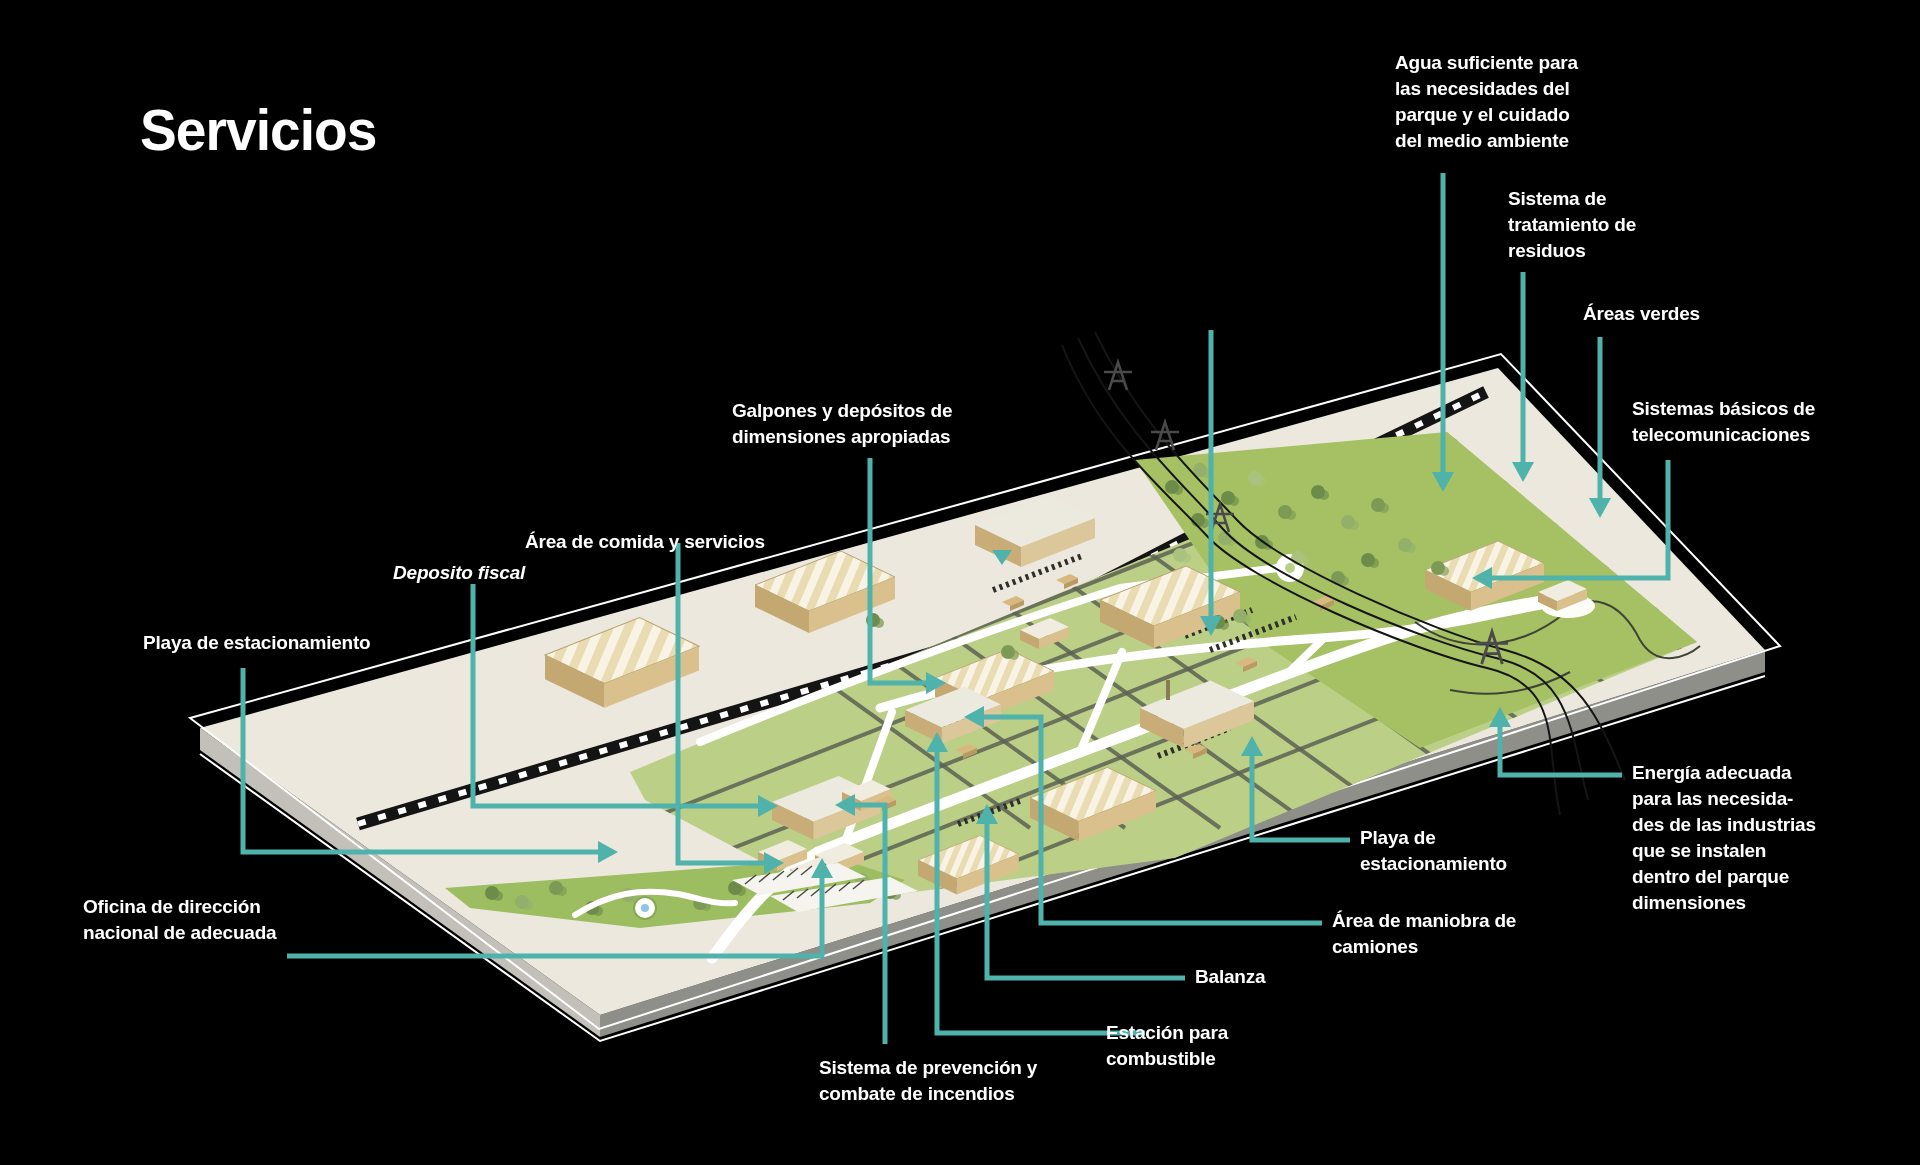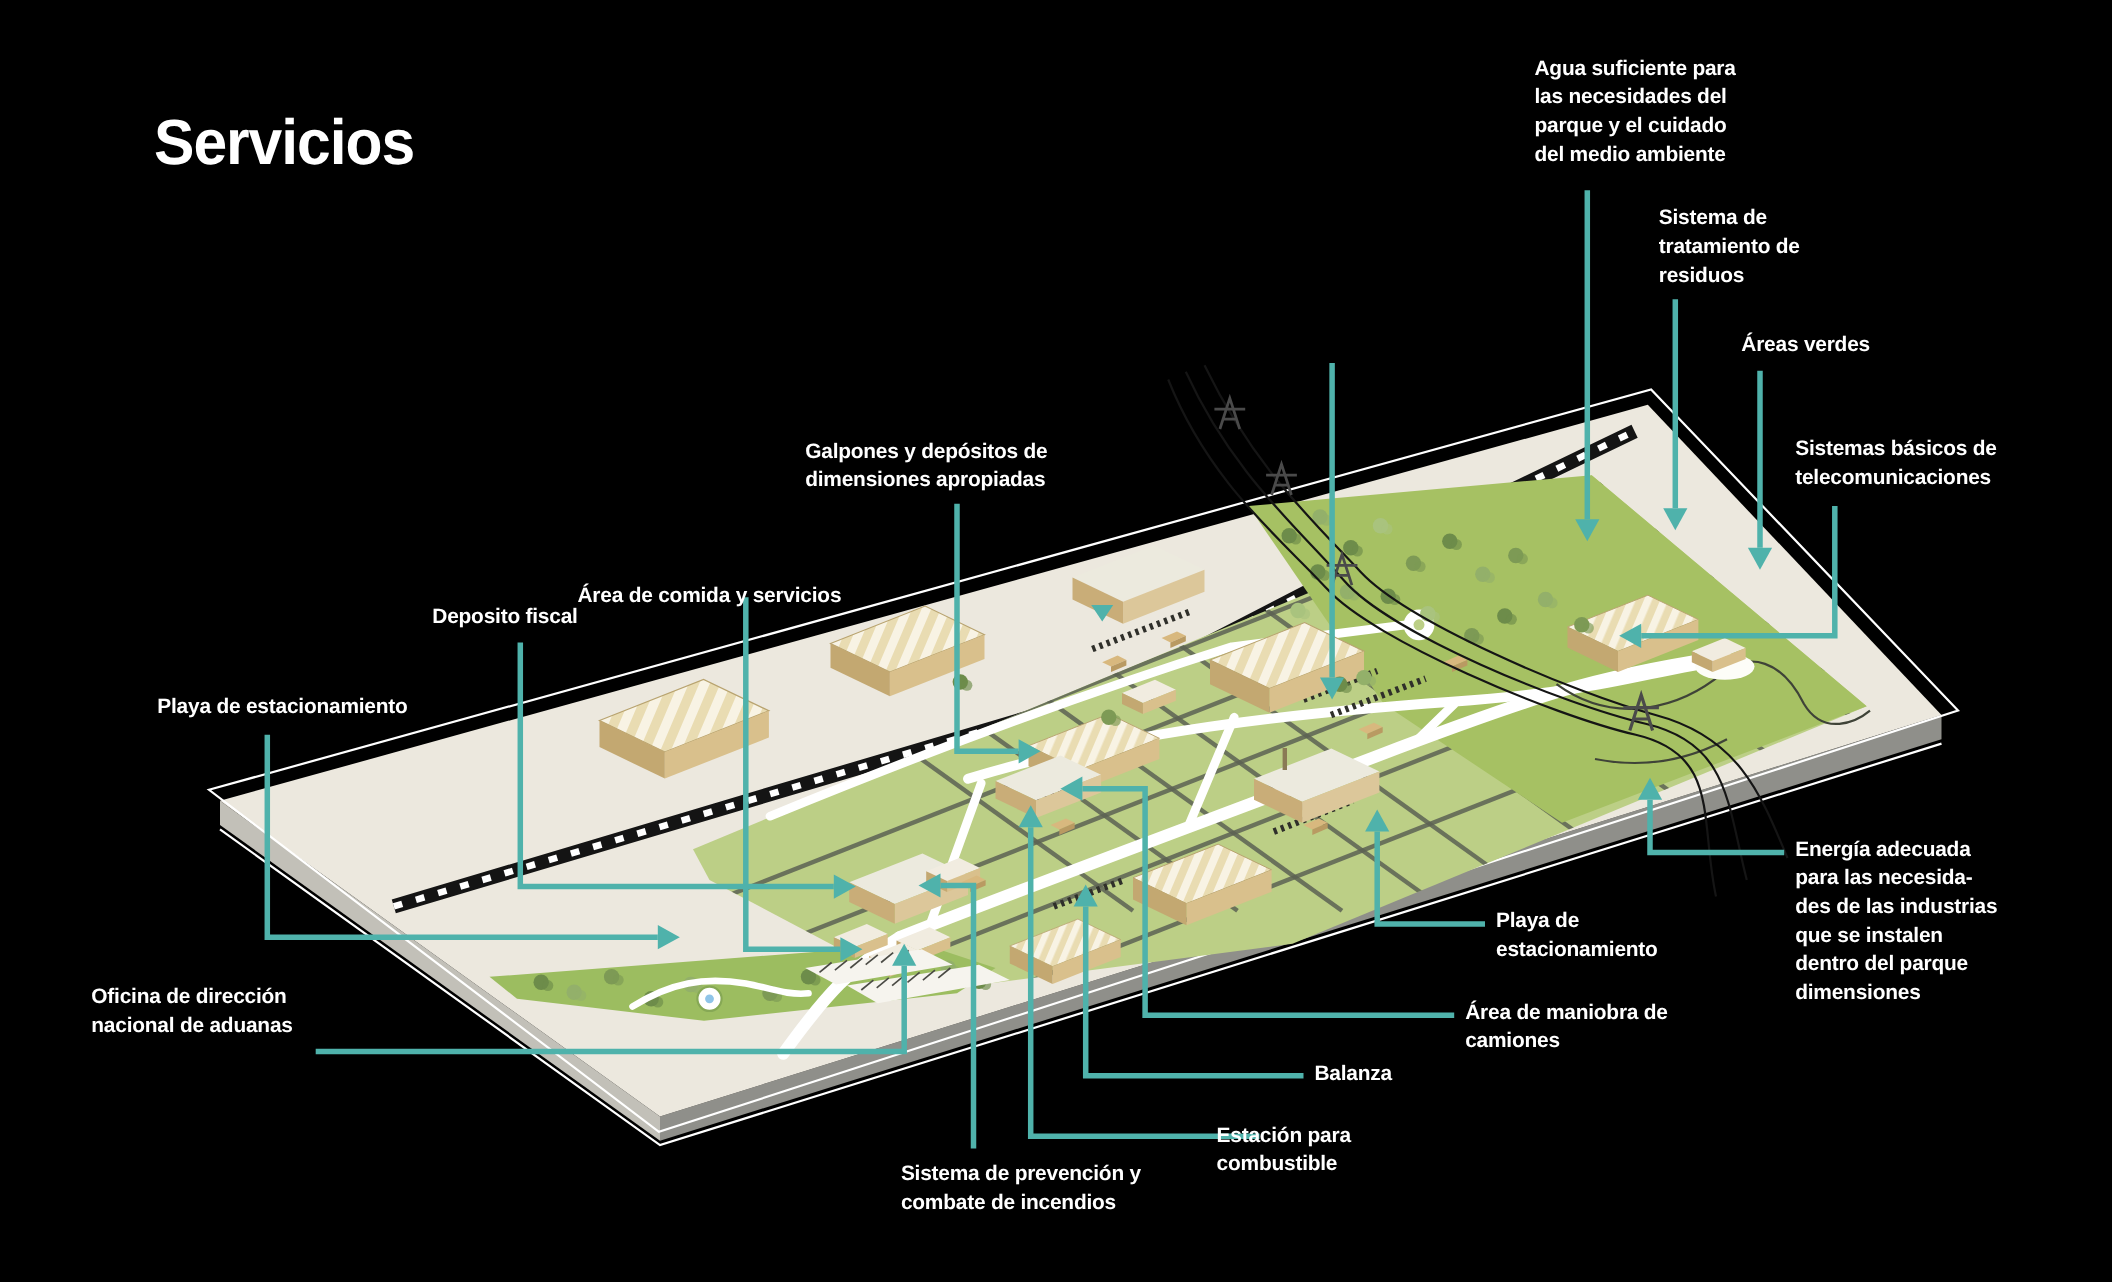--- a/index.html
+++ b/index.html
@@ -273,24 +273,24 @@
 del medio ambiente</div>
       <div class="label" style="left: 1508px; top: 186px;">Sistema de
 tratamiento de
 residuos</div>
       <div class="label" style="left: 1583px; top: 301px;">Áreas verdes</div>
       <div class="label" style="left: 732px; top: 398px;">Galpones y depósitos de
 dimensiones apropiadas</div>
       <div class="label" style="left: 1632px; top: 396px;">Sistemas básicos de
 telecomunicaciones</div>
       <div class="label" style="left: 525px; top: 503px; margin-top: 26px;">Área de comida y servicios</div>
-      <div class="label" style="left: 393px; top: 548px;">Deposito fiscal</div>
+      <div class="label" style="left: 393px; top: 560px; font-style: italic;">Deposito fiscal</div>
       <div class="label" style="left: 143px; top: 630px;">Playa de estacionamiento</div>
       <div class="label" style="left: 83px; top: 894px;">Oficina de dirección
-nacional de aduanas</div>
+nacional de adecuada</div>
       <div class="label" style="left: 777px; top: 1055px; margin-left: 42px;">Sistema de prevención y
 combate de incendios</div>
       <div class="label" style="left: 1106px; top: 1020px;">Estación para
 combustible</div>
       <div class="label" style="left: 1195px; top: 964px; text-align: center;">Balanza</div>
       <div class="label" style="left: 1332px; top: 908px;">Área de maniobra de
 camiones</div>
       <div class="label" style="left: 1360px; top: 825px;">Playa de
 estacionamiento</div>
       <div class="label" style="left: 1632px; top: 760px;">Energía adecuada

